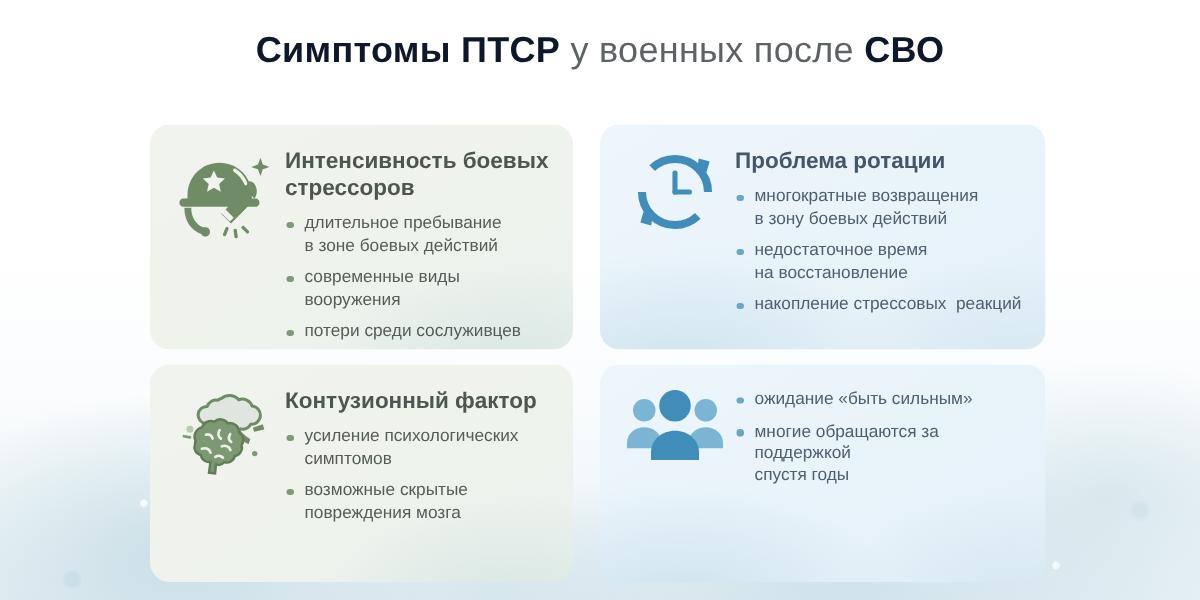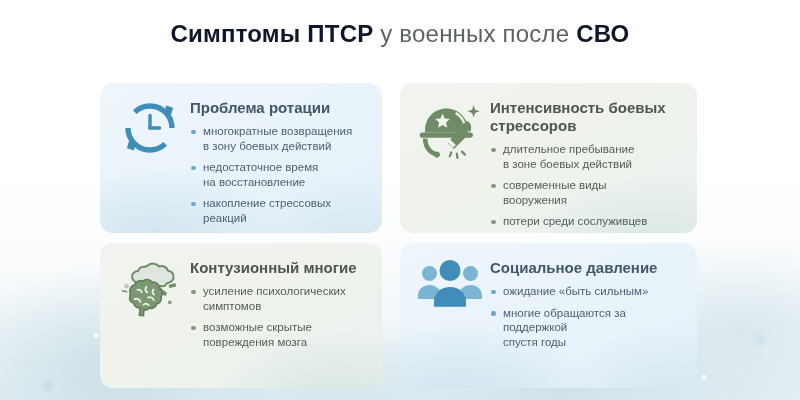--- a/index.html
+++ b/index.html
@@ -141,20 +141,65 @@
 
   <div class="bg-wash"></div>
   <div class="bg-grain"></div>
 
   <h1 class="title">
     <span class="b">Симптомы ПТСР</span><span class="n"> у военных после </span><span class="b">СВО</span>
   </h1>
 
   <div class="grid">
 
+    <div class="card green">
+      <div class="icon-slot">
+        <svg width="64" height="62" viewBox="0 0 64 62" aria-hidden="true">
+          <g fill="#6f8c66">
+
+            <path d="M7 31c0-12.2 9.6-21.5 21.4-21.5S49.8 18.8 49.8 31v2.6H7V31z"></path>
+
+            <path d="M4.2 33.4h48.2c1.5 0 2.6 1.2 2.6 2.7 0 1.5-1.1 2.7-2.6 2.7H4.2c-1.5 0-2.6-1.2-2.6-2.7 0-1.5 1.1-2.7 2.6-2.7z"></path>
+
+            <path d="M9.5 39.5c0 6.8 3.3 11.4 8.6 13.4l-1.6 4.2c-7.3-2.6-11.6-8.9-11.6-17.6h4.6z"></path>
+            <path d="M15.8 55.6c0-1.7 1.4-3.1 3.1-3.1s3.1 1.4 3.1 3.1-1.4 3.1-3.1 3.1-3.1-1.4-3.1-3.1z"></path>
+          </g>
+
+          <path d="M24.6 14.6l2.2 4.8 5.2.6-3.9 3.6 1.1 5.2-4.6-2.7-4.6 2.7 1.1-5.2-3.9-3.6 5.2-.6z" fill="#f1f4ee"></path>
+
+          <path d="M38.5 14.5c3.4 2.2 6 5.3 7.4 9" fill="none" stroke="#f1f4ee" stroke-width="2.2" stroke-linecap="round"></path>
+
+          <g>
+            <path d="M47.6 28.2c2.8 2.8 3.1 7 1 9.1L36 50l-6.5-6.5L42.1 30.8c2.1-2.1 2.7-5.4 5.5-2.6z" fill="#6f8c66"></path>
+            <path d="M48.6 21.9c2.4 0 4.6 3 4.6 6.6 0 2-.6 3.7-1.6 4.8l-6.2-6.2c1-1.9 1.9-5.2 3.2-5.2z" fill="#6f8c66"></path>
+            <path d="M31.1 39.4l6.7 6.7-2.6 2.6-6.7-6.7z" fill="#f1f4ee"></path>
+          </g>
+
+          <g stroke="#6f8c66" stroke-width="2.2" stroke-linecap="round">
+            <path d="M33.3 53.4l-1.6 4"></path>
+            <path d="M38.8 54.6l.6 4.2"></path>
+            <path d="M44 52.6l3 3"></path>
+          </g>
+
+          <path d="M55.6 6.2l1.6 4.5 4.5 1.6-4.5 1.6-1.6 4.5-1.6-4.5-4.5-1.6 4.5-1.6z" fill="#6f8c66"></path>
+        </svg>
+      </div>
+      <div class="body">
+        <div class="card-title">Интенсивность
+боевых стрессоров</div>
+        <ul class="bullets">
+          <li>длительное пребывание
+в зоне боевых действий</li>
+          <li>современные виды
+вооружения</li>
+          <li>потери среди сослуживцев</li>
+        </ul>
+      </div>
+    </div>
+
     <div class="card blue">
       <div class="icon-slot">
         <svg width="58" height="58" viewBox="0 0 58 58" aria-hidden="true">
 
           <g fill="none" stroke="#3f8db8" stroke-width="5.4" stroke-linecap="butt">
             <path d="M51 29a22 22 0 0 0-22-22 22 22 0 0 0-15.2 6.1"></path>
             <path d="M7 29a22 22 0 0 0 22 22 22 22 0 0 0 15.2-6.1"></path>
           </g>
 
           <path d="M44.9 6.6l7.2 2.1-2.1 7.2-5.9-4.6z" fill="#3f8db8"></path>
@@ -167,65 +212,20 @@
         </svg>
       </div>
       <div class="body">
         <div class="card-title">Проблема ротации</div>
         <ul class="bullets">
           <li>многократные возвращения
 в зону боевых действий</li>
           <li>недостаточное время
 на восстановление</li>
           <li>накопление стрессовых  реакций</li>
-        </ul>
-      </div>
-    </div>
-
-    <div class="card green">
-      <div class="icon-slot">
-        <svg width="64" height="62" viewBox="0 0 64 62" aria-hidden="true">
-          <g fill="#6f8c66">
-
-            <path d="M7 31c0-12.2 9.6-21.5 21.4-21.5S49.8 18.8 49.8 31v2.6H7V31z"></path>
-
-            <path d="M4.2 33.4h48.2c1.5 0 2.6 1.2 2.6 2.7 0 1.5-1.1 2.7-2.6 2.7H4.2c-1.5 0-2.6-1.2-2.6-2.7 0-1.5 1.1-2.7 2.6-2.7z"></path>
-
-            <path d="M9.5 39.5c0 6.8 3.3 11.4 8.6 13.4l-1.6 4.2c-7.3-2.6-11.6-8.9-11.6-17.6h4.6z"></path>
-            <path d="M15.8 55.6c0-1.7 1.4-3.1 3.1-3.1s3.1 1.4 3.1 3.1-1.4 3.1-3.1 3.1-3.1-1.4-3.1-3.1z"></path>
-          </g>
-
-          <path d="M24.6 14.6l2.2 4.8 5.2.6-3.9 3.6 1.1 5.2-4.6-2.7-4.6 2.7 1.1-5.2-3.9-3.6 5.2-.6z" fill="#f1f4ee"></path>
-
-          <path d="M38.5 14.5c3.4 2.2 6 5.3 7.4 9" fill="none" stroke="#f1f4ee" stroke-width="2.2" stroke-linecap="round"></path>
-
-          <g>
-            <path d="M47.6 28.2c2.8 2.8 3.1 7 1 9.1L36 50l-6.5-6.5L42.1 30.8c2.1-2.1 2.7-5.4 5.5-2.6z" fill="#6f8c66"></path>
-            <path d="M48.6 21.9c2.4 0 4.6 3 4.6 6.6 0 2-.6 3.7-1.6 4.8l-6.2-6.2c1-1.9 1.9-5.2 3.2-5.2z" fill="#6f8c66"></path>
-            <path d="M31.1 39.4l6.7 6.7-2.6 2.6-6.7-6.7z" fill="#f1f4ee"></path>
-          </g>
-
-          <g stroke="#6f8c66" stroke-width="2.2" stroke-linecap="round">
-            <path d="M33.3 53.4l-1.6 4"></path>
-            <path d="M38.8 54.6l.6 4.2"></path>
-            <path d="M44 52.6l3 3"></path>
-          </g>
-
-          <path d="M55.6 6.2l1.6 4.5 4.5 1.6-4.5 1.6-1.6 4.5-1.6-4.5-4.5-1.6 4.5-1.6z" fill="#6f8c66"></path>
-        </svg>
-      </div>
-      <div class="body">
-        <div class="card-title">Интенсивность
-боевых стрессоров</div>
-        <ul class="bullets">
-          <li>длительное пребывание
-в зоне боевых действий</li>
-          <li>современные виды
-вооружения</li>
-          <li>потери среди сослуживцев</li>
         </ul>
       </div>
     </div>
 
     <div class="card green">
       <div class="icon-slot">
         <svg width="66" height="62" viewBox="0 0 66 62" aria-hidden="true">
 
           <g fill="#dfe6df" stroke="#6f8c66" stroke-width="2" stroke-linejoin="round">
             <path d="M30.8 6.5c3.4-2.9 8.6-2.4 11.4 1 3.6-1.3 7.6.6 8.8 4.2 3.3.3 5.8 3.1 5.6 6.4-.2 3.4-3.1 6-6.5 5.8-1.2 2.5-4 3.8-6.7 3-1.9 2.4-5.3 2.9-7.8 1.2-2.4 2-6 1.6-7.9-.9-3.1 1-6.4-.7-7.4-3.8-3.1-.3-5.4-3-5.2-6.1.2-3.1 2.9-5.5 6-5.3 1-3.1 4.2-4.9 7.3-4.2.6-.5 1.5-1.1 2.4-1.3z"></path>
@@ -250,21 +250,21 @@
             <path d="M26.6 45.6c1.6-1.2 3.7-1 5 .5"></path>
             <path d="M36.4 30.5c-1.2 1.9-.9 3.9.7 5.1"></path>
           </g>
 
           <circle cx="9.6" cy="27.2" r="2.3" fill="#b9c9b3"></circle>
           <circle cx="52.8" cy="43.4" r="1.8" fill="#7d9974"></circle>
           <path d="M5.6 31.8l4 .8" stroke="#7d9974" stroke-width="1.8" stroke-linecap="round" fill="none"></path>
         </svg>
       </div>
       <div class="body">
-        <div class="card-title">Контузионный многие</div>
+        <div class="card-title">Контузионный фактор</div>
         <ul class="bullets">
           <li>усиление психологических
 симптомов</li>
           <li>возможные скрытые
 повреждения мозга</li>
         </ul>
       </div>
     </div>
 
     <div class="card blue">
@@ -275,21 +275,20 @@
           <path d="M1 36.5c0-6.1 5.1-10.6 11.5-10.6S24 30.4 24 36.5v3.4H1z" fill="#7ab5d4"></path>
 
           <circle cx="53.5" cy="14.5" r="7.5" fill="#7ab5d4"></circle>
           <path d="M42 36.5c0-6.1 5.1-10.6 11.5-10.6S65 30.4 65 36.5v3.4H42z" fill="#7ab5d4"></path>
 
           <circle cx="33" cy="11.5" r="10.5" fill="#3f8db8"></circle>
           <path d="M17 42.5c0-8.3 7.2-14.4 16-14.4s16 6.1 16 14.4v5.2H17z" fill="#3f8db8"></path>
         </svg>
       </div>
       <div class="body">
-        <div class="card-title">Социальное давление</div>
         <ul class="bullets">
           <li>ожидание «быть сильным»</li>
           <li>многие обращаются за поддержкой
 спустя годы</li>
         </ul>
       </div>
     </div>
 
   </div>
 </div>

